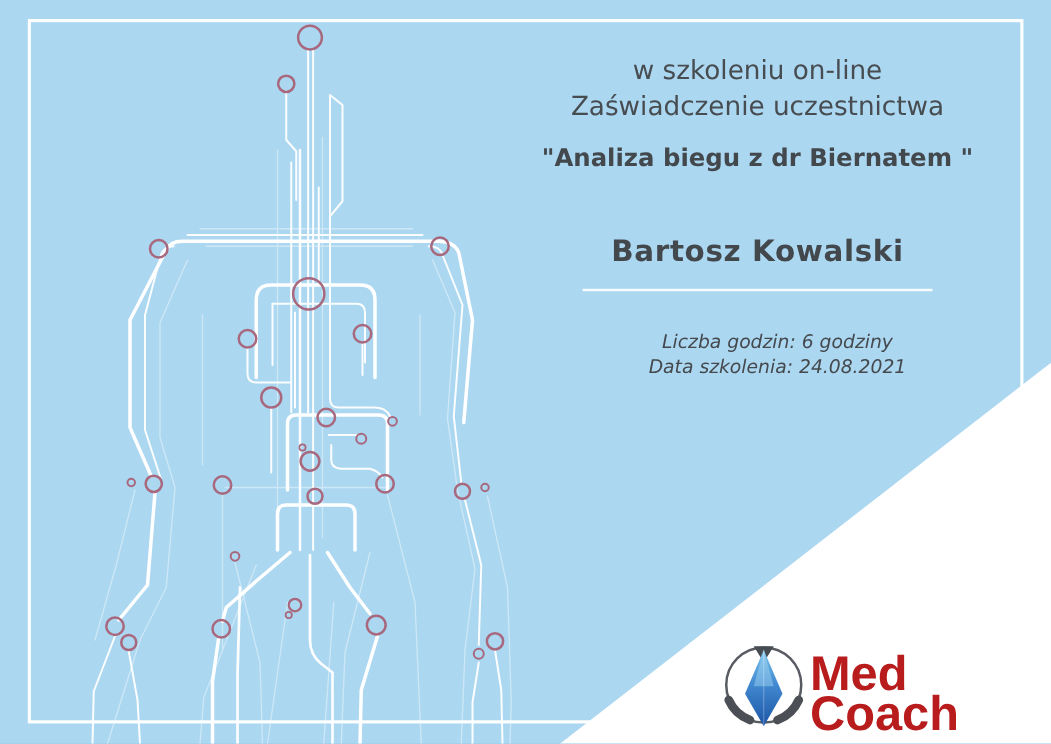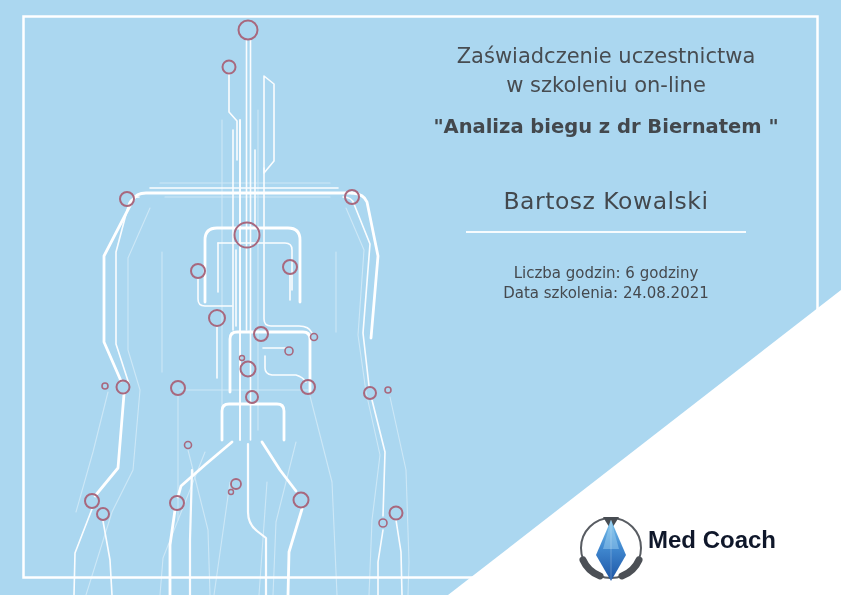--- a/index.html
+++ b/index.html
@@ -11,28 +11,28 @@
   svg.art{position:absolute;left:0;top:0;}
   .content{
     position:absolute;left:408px;top:0;width:396px;height:595px;
     text-align:center;color:#474c51;
   }
   .title-block{position:absolute;top:42px;left:0;width:100%;
     font-size:21px;line-height:29px;}
   .course-title{position:absolute;top:115px;left:0;width:100%;
     font-size:19.5px;font-weight:bold;color:#43484d;}
   .participant{position:absolute;top:187px;left:0;width:100%;
-    font-size:23.5px;font-weight:normal;color:#43484d;letter-spacing:.5px;}
+    font-size:23.5px;font-weight:bold;color:#43484d;letter-spacing:.5px;}
   .divider{position:absolute;top:231px;left:58px;width:280px;height:2px;
     background:rgba(255,255,255,.9);}
-  .details{position:absolute;top:263px;left:0;width:100%;
-    font-size:15px;line-height:20px;color:#45494e;}
+  .details{position:absolute;top:263px;left:16px;width:100%;
+    font-size:15px;line-height:20px;color:#45494e;font-style:italic;}
   .logo-text{position:absolute;left:648px;top:524px;text-align:left;}
-  .brand{font-family:"Liberation Sans",sans-serif;font-size:24px;
-    font-weight:bold;color:#0f172a;letter-spacing:0px;line-height:32px;}
+  .brand{font-family:"Liberation Sans",sans-serif;font-size:39px;
+    font-weight:bold;color:#b91c1c;letter-spacing:0px;line-height:32px;}
   .tagline{font-family:"Liberation Sans",sans-serif;font-size:14.3px;
     color:#6f6f6f;margin-top:1px;letter-spacing:.2px;}
 </style>
 </head>
 <body>
 
 <div class="stage">
 
   <svg class="art" width="841" height="595" viewBox="0 0 841 595">
     <defs>
@@ -153,22 +153,22 @@
       <path d="M583,560 A30,30 0 0 0 600,576" fill="none" stroke="#4c5056" stroke-width="7" stroke-linecap="round"></path>
       <path d="M639,560 A30,30 0 0 1 622,576" fill="none" stroke="#4c5056" stroke-width="7" stroke-linecap="round"></path>
       <polygon points="611,520 596,555 611,581 626,555" fill="url(#gem)"></polygon>
       <polygon points="611,520 603,549 619,549" fill="#a6d8f3" opacity="0.45"></polygon>
       <path d="M611,520 V581" stroke="#ffffff" stroke-width="0.8" opacity="0.3"></path>
     </g>
   </svg>
 
   <div class="content">
     <div class="title-block">
+      <div>w szkoleniu on-line</div>
       <div>Zaświadczenie uczestnictwa</div>
-      <div>w szkoleniu on-line</div>
     </div>
     <div class="course-title">"Analiza biegu z dr Biernatem "</div>
     <div class="participant">Bartosz Kowalski</div>
     <div class="divider"></div>
     <div class="details">
       <div>Liczba godzin: 6 godziny</div>
       <div>Data szkolenia: 24.08.2021</div>
     </div>
   </div>
 

